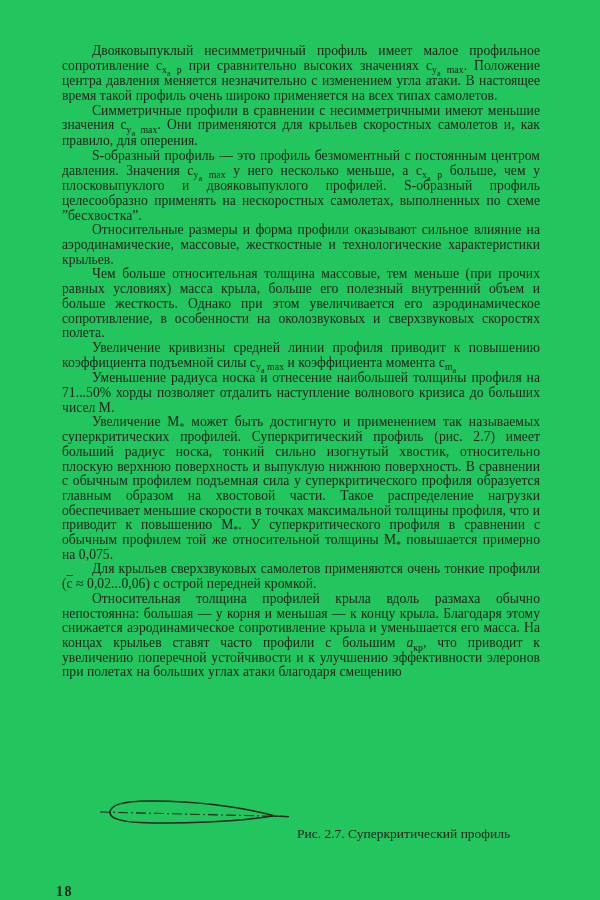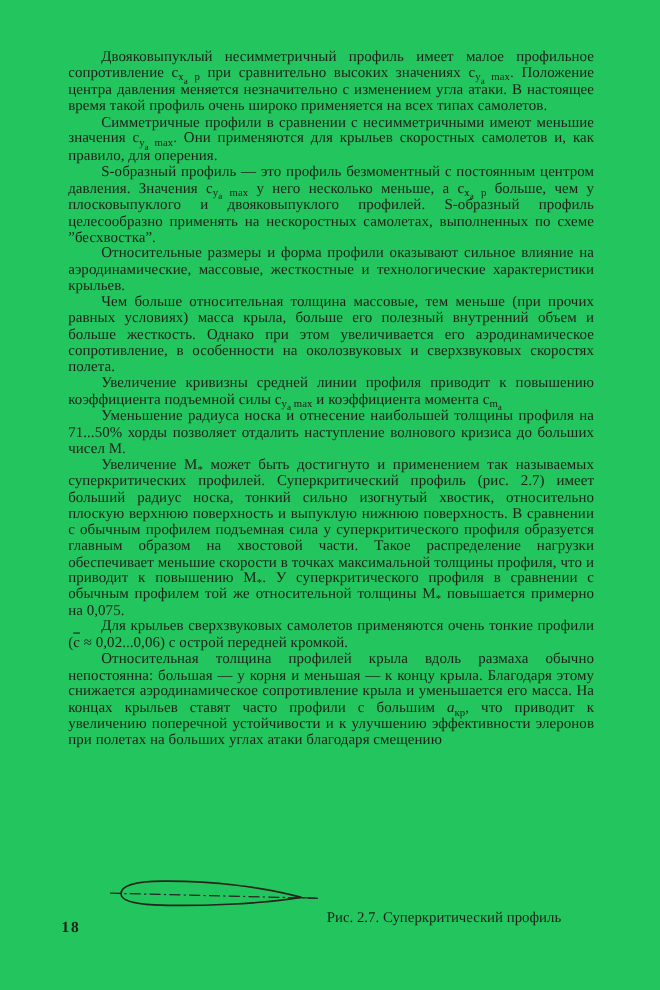--- a/index.html
+++ b/index.html
@@ -43,21 +43,21 @@
     position: absolute;
     left: 297px;
     top: 18px;
     font-size: 13.5px;
     white-space: nowrap;
     margin-top: 16px;
   }
   .page-number {
     position: absolute;
     left: 56px;
-    top: 836px;
+    top: 884px;
     font-size: 14px;
     font-weight: bold;
     letter-spacing: 1.5px;
   }
 </style>
 </head>
 <body>
 
 <div class="page">
 

